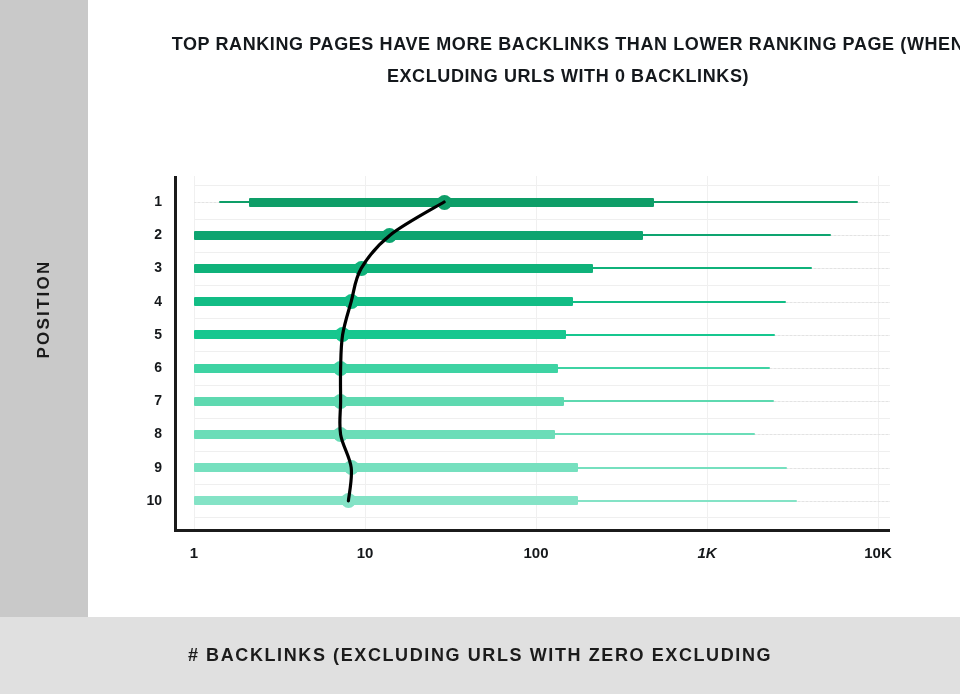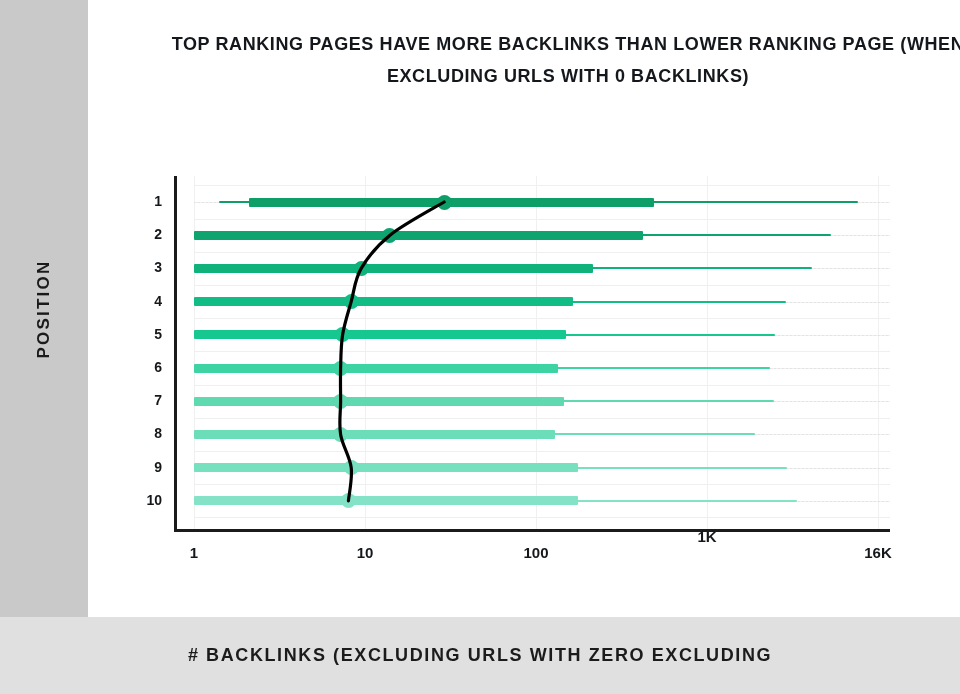--- a/index.html
+++ b/index.html
@@ -169,19 +169,19 @@
       <div class="ytick" style="left: -52px; top: 183px;">6</div>
       <div class="ytick" style="left: -52px; top: 216.2px;">7</div>
       <div class="ytick" style="left: -52px; top: 249.4px;">8</div>
       <div class="ytick" style="left: -52px; top: 282.6px;">9</div>
       <div class="ytick" style="left: -52px; top: 315.8px;">10</div>
     </div>
   <div id="xtick-layer">
       <div class="xtick" style="left: -10px; top: 368px;">1</div>
       <div class="xtick" style="left: 161px; top: 368px;">10</div>
       <div class="xtick" style="left: 332px; top: 368px;">100</div>
-      <div class="xtick" style="left: 503px; top: 352px;">1K</div>
-      <div class="xtick" style="left: 674px; top: 368px;">16K</div>
+      <div class="xtick" style="left: 503px; top: 368px; font-style: italic;">1K</div>
+      <div class="xtick" style="left: 674px; top: 368px;">10K</div>
     </div>
 </div>
 
 <div id="bottom-band"></div>
 <div id="x-axis-caption"># BACKLINKS (EXCLUDING URLS WITH ZERO EXCLUDING</div>
 
 </body></html>

